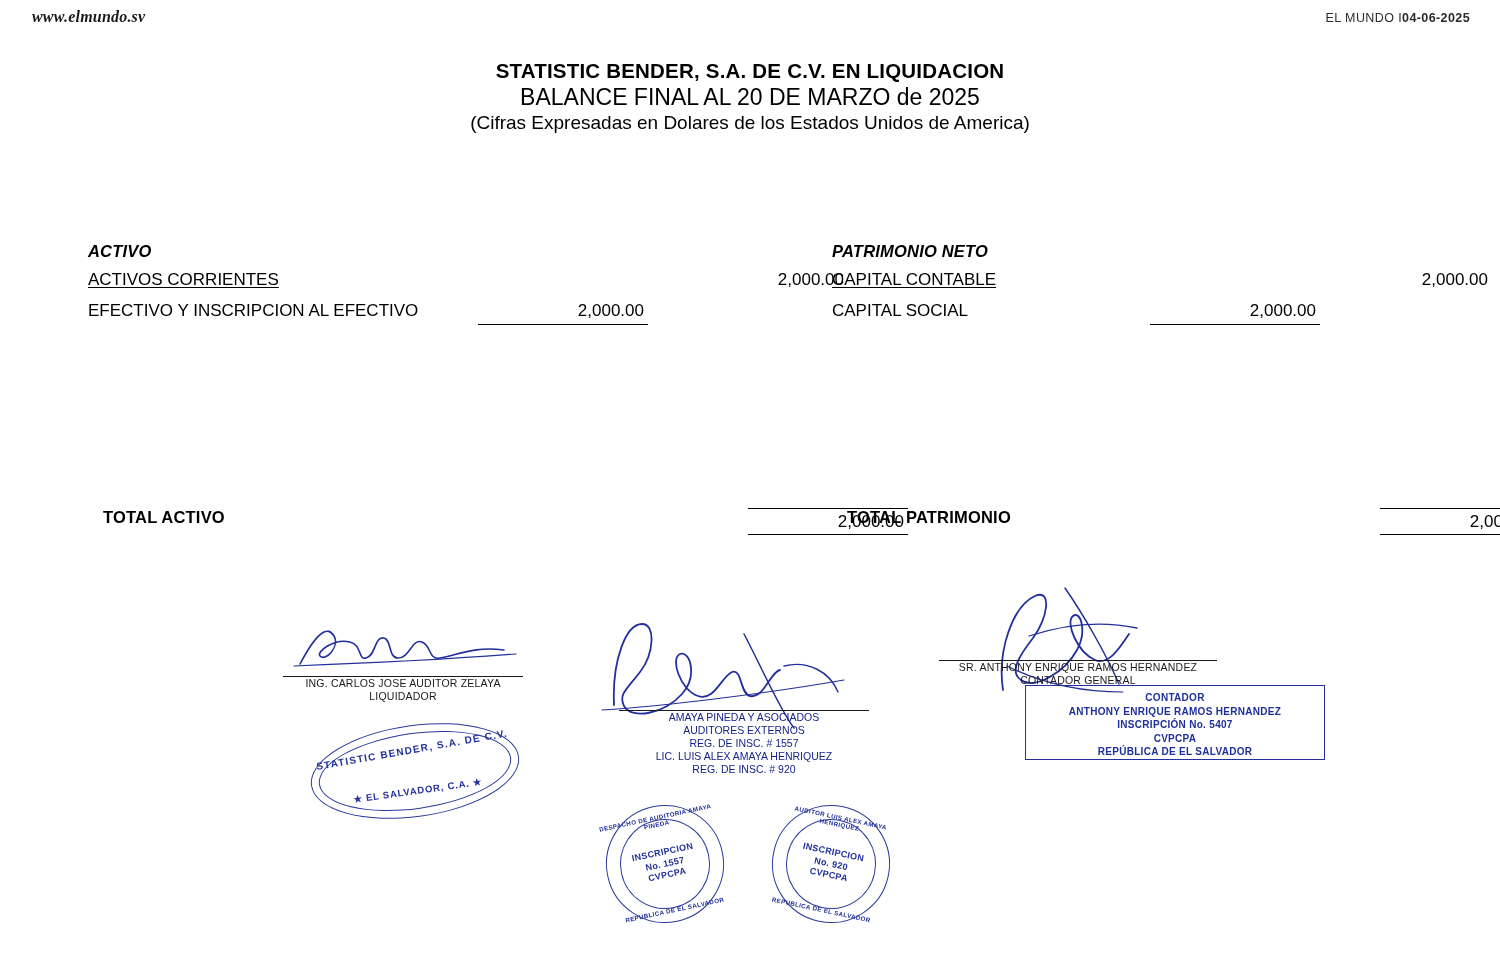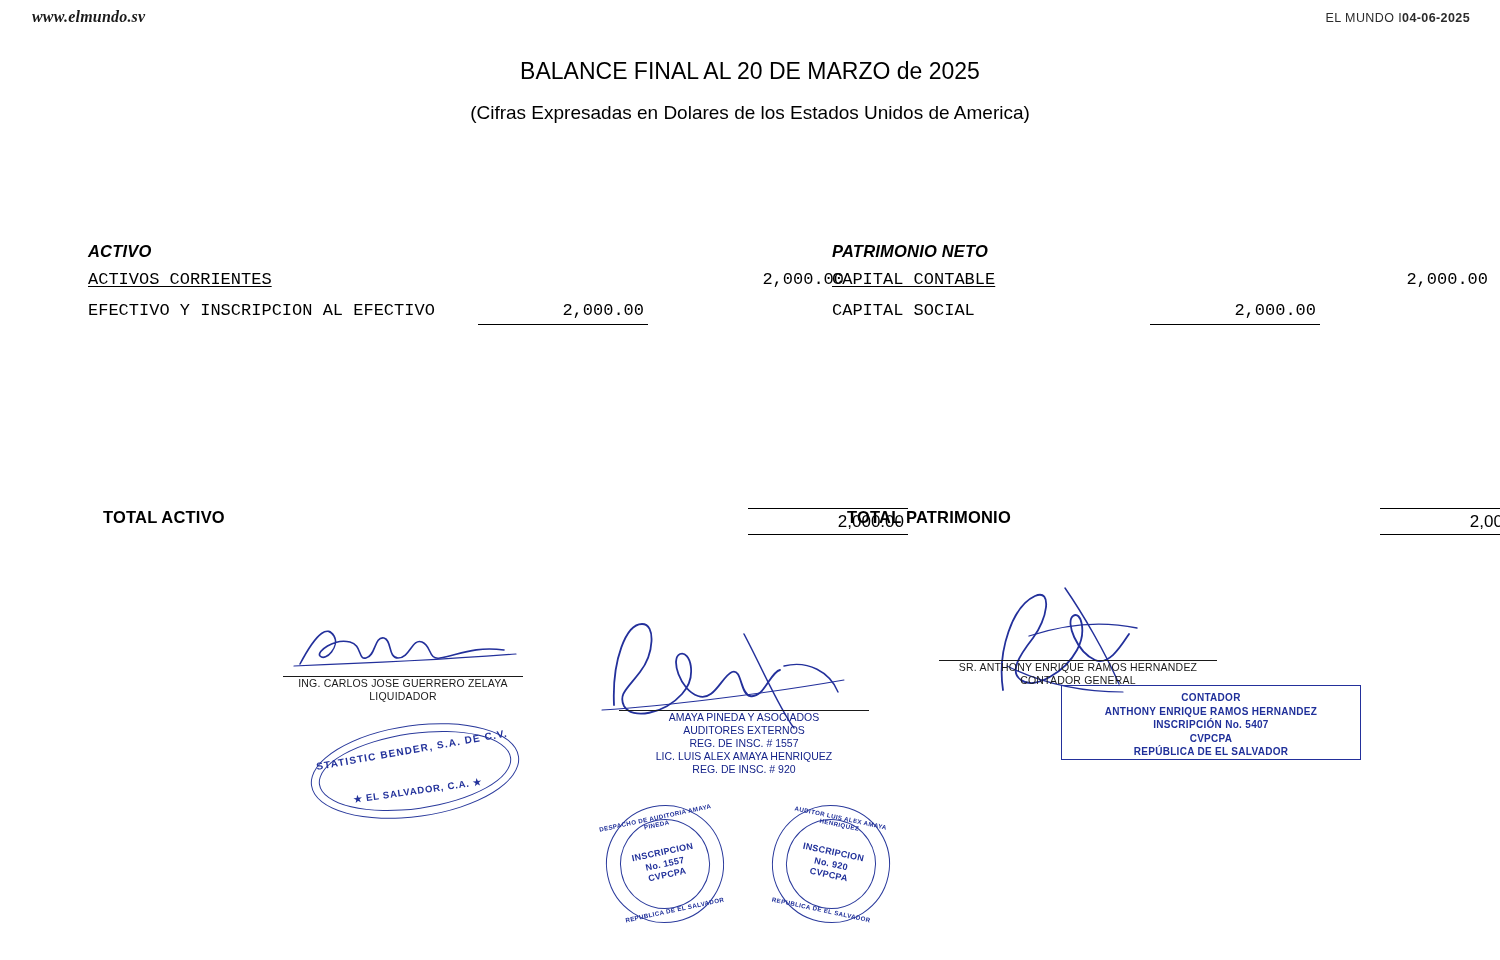--- a/index.html
+++ b/index.html
@@ -66,21 +66,21 @@
   .doc-subtitle {
     font-size: 23px;
     font-weight: 400;
     line-height: 26px;
     margin: 0;
   }
   .doc-subtitle2 {
     font-size: 19px;
     font-weight: 400;
     line-height: 26px;
-    margin: 16px;
+    margin: 0;
   }
 
   
   .columns {
     position: absolute;
     top: 240px;
     left: 0;
     width: 1500px;
     height: 120px;
   }
@@ -98,21 +98,20 @@
     letter-spacing: 0.2px;
     height: 28px;
     line-height: 22px;
     font-style: italic;
   }
   .row {
     position: relative;
     height: 31px;
     line-height: 24px;
     font-size: 17px;
-    font-family: Liberation Mono, monospace;
   }
   .row .label {
     position: absolute;
     left: 0;
     top: 0;
     white-space: nowrap;
   }
   .row .label.underline {
     text-decoration: underline;
     text-underline-offset: 2px;
@@ -338,40 +337,40 @@
     position: absolute;
     left: 97px;
     top: 85px;
     width: 300px;
     height: 75px;
     border: 1.6px solid #23309b;
     color: #20309a;
     text-align: center;
     padding-top: 5px;
     background: rgba(255,255,255,0.0);
-    margin-left: 36px;
   }
   .rect-seal div {
     font-size: 10px;
     font-weight: bold;
     line-height: 13.5px;
     letter-spacing: 0.3px;
   }
 </style>
 </head>
 <body>
 
 <div class="page-header">
   <div class="site-url">www.elmundo.sv</div>
   <div class="paper-stamp">
     <span class="paper-name">EL MUNDO I</span><span class="paper-date">04-06-2025</span>
   </div>
 </div>
 
 <div class="title-block">
+  <div class="doc-title">STATISTIC BENDER, S.A. DE C.V. EN LIQUIDACION</div>
   <div class="doc-subtitle">BALANCE FINAL AL 20 DE MARZO de 2025</div>
   <div class="doc-subtitle2">(Cifras Expresadas en Dolares de los Estados Unidos de America)</div>
 </div>
 
 <div class="columns">
 
   <div class="col col-left">
     <div class="section-head">ACTIVO</div>
 
     <div class="row">
@@ -413,21 +412,21 @@
 
 <div class="signatures">
 
   <div class="sig-block sig1">
     <svg class="scribble" viewBox="0 0 240 55">
       <path d="M12,44 C30,10 40,6 46,16 C52,26 38,42 32,36 C28,32 46,18 62,22 C74,25 70,40 78,38 C88,36 86,16 96,18 C104,20 100,38 110,38 C122,38 124,18 134,22 C144,26 140,40 152,38 C170,35 186,26 216,30" fill="none" stroke="#23309b" stroke-width="1.6" stroke-linecap="round"></path>
       <path d="M6,46 C60,44 150,40 228,34" fill="none" stroke="#23309b" stroke-width="1.2" stroke-linecap="round"></path>
     </svg>
     <div class="sig1-lines">
       <div class="sig-line"></div>
-      <div class="sig-name">ING. CARLOS JOSE GUERRERO ZELAYA</div>
+      <div class="sig-name">ING. CARLOS JOSE AUDITOR ZELAYA</div>
       <div class="sig-role">LIQUIDADOR</div>
     </div>
     <div class="oval-seal">
       <div class="inner"></div>
       <div class="top-text">STATISTIC BENDER, S.A. DE C.V.</div>
       <div class="star-row">★  EL SALVADOR, C.A.  ★</div>
     </div>
   </div>
 
   <div class="sig-block sig2">

